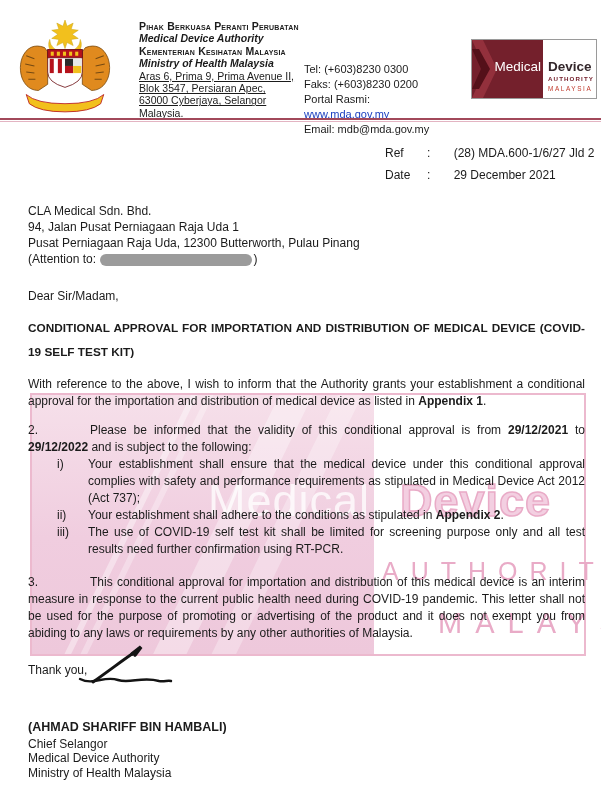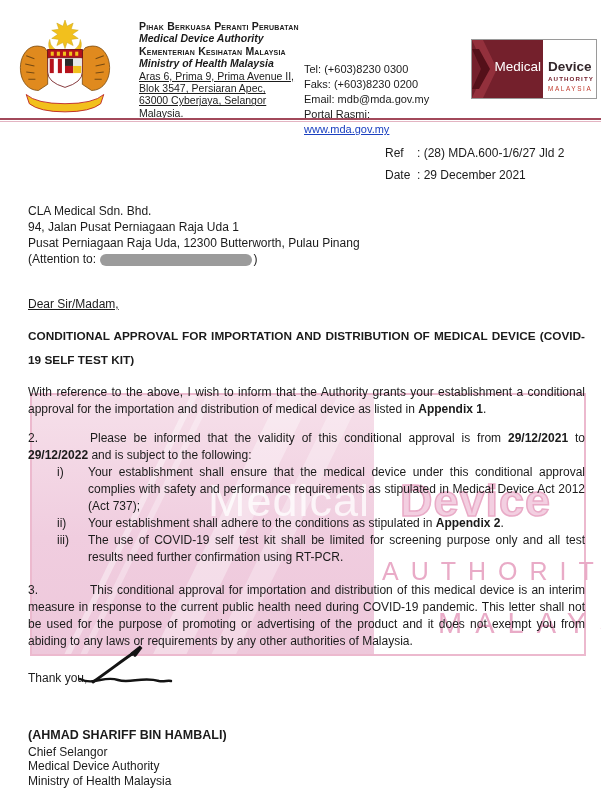--- a/index.html
+++ b/index.html
@@ -17,29 +17,29 @@
   .org-en { font-weight:bold; font-style:italic; }
   .addr { font-weight:normal;text-decoration:underline; }
   .contactblock { position:absolute; left:304px; top:62px; width:150px; font-size:11px; line-height:15px; }
   .portal-link { color:#1b40c0; text-decoration:underline; cursor:pointer; }
   .mda-logo { position:absolute; left:471px; top:39px; width:126px; height:60px; }
   .rule { position:absolute; left:0; top:118px; width:601px; height:5px;
           border-top:2px solid #a2485a; }
   .rule::after { content:""; display:block; margin-top:1px; border-top:1px solid #e3b4c2; }
   
   .meta { position:absolute; left:385px; top:142px; font-size:12px; line-height:22px; z-index:1; }
-  .meta-row { display:flex; }
+  .meta-row { display:flex;gap:10px; }
   .meta-label { width:32px; }
   
   .main { position:absolute; left:28px; top:203px; width:557px; z-index:1; font-size:12px; line-height:16.5px; }
   .main p { text-align:justify; }
   .recipient div { line-height:16px; }
   .redact { display:inline-block; width:152px; height:12px; background:#9b9b9b;
             border-radius:6px; vertical-align:middle; margin:0 1px; }
-  .salutation { margin-top:29px;text-decoration:underline; }
+  .salutation { margin-top:21px; }
   .subject { margin-top:11px; font-weight:bold; font-size:11.8px; line-height:24px; }
   .para { margin-top:12px; line-height:17px; }
   .pnum { display:inline-block; width:62px; }
   .clist { list-style:none; margin-left:29px; }
   .clist li { position:relative; padding-left:31px; text-align:justify; line-height:17px; }
   .clist .marker { position:absolute; left:0; top:0; }
   .closing { margin-top:20px; }
   .sigblock { margin-top:42px; font-size:12px; line-height:14.6px; }
   .signame { font-weight:bold; font-size:12.5px; margin-bottom:2px; }
   .sig-svg { position:absolute; left:52px; top:645px; width:125px; height:42px; z-index:2; }
@@ -126,22 +126,22 @@
     <div class="org-en">Ministry of Health Malaysia</div>
     <div class="addr">Aras 6, Prima 9, Prima Avenue II,</div>
     <div class="addr">Blok 3547, Persiaran Apec,</div>
     <div class="addr">63000 Cyberjaya, Selangor</div>
     <div class="addr">Malaysia.</div>
   </div>
 
   <div class="contactblock">
     <div>Tel: (+603)8230 0300</div>
     <div>Faks: (+603)8230 0200</div>
+    <div><span>Portal Rasmi: </span><span class="portal-link">www.mda.gov.my</span></div>
     <div>Email: mdb@mda.gov.my</div>
-    <div><span>Portal Rasmi: </span><span class="portal-link">www.mda.gov.my</span></div>
   </div>
 
   <svg class="mda-logo" viewBox="0 0 126 60">
     <rect x="0.5" y="0.5" width="125" height="59" fill="#ffffff" stroke="#9a9a9a" stroke-width="1"></rect>
     <rect x="1" y="1" width="71" height="58" fill="#74202c"></rect>
     <polygon points="1,1 12,1 26,30 12,59 1,59 14,30" fill="#93303c"></polygon>
     <polygon points="1,10 8,10 19,30 8,50 1,50 10,30" fill="#541019"></polygon>
     <rect x="72" y="1" width="2" height="58" fill="#ffffff"></rect>
     <text x="70" y="32" text-anchor="end" fill="#ffffff" font-size="13.5" font-family="Liberation Sans, sans-serif">Medical</text>
     <text x="77" y="32" fill="#33272b" font-size="13.5" font-weight="bold" font-family="Liberation Sans, sans-serif">Device</text>

